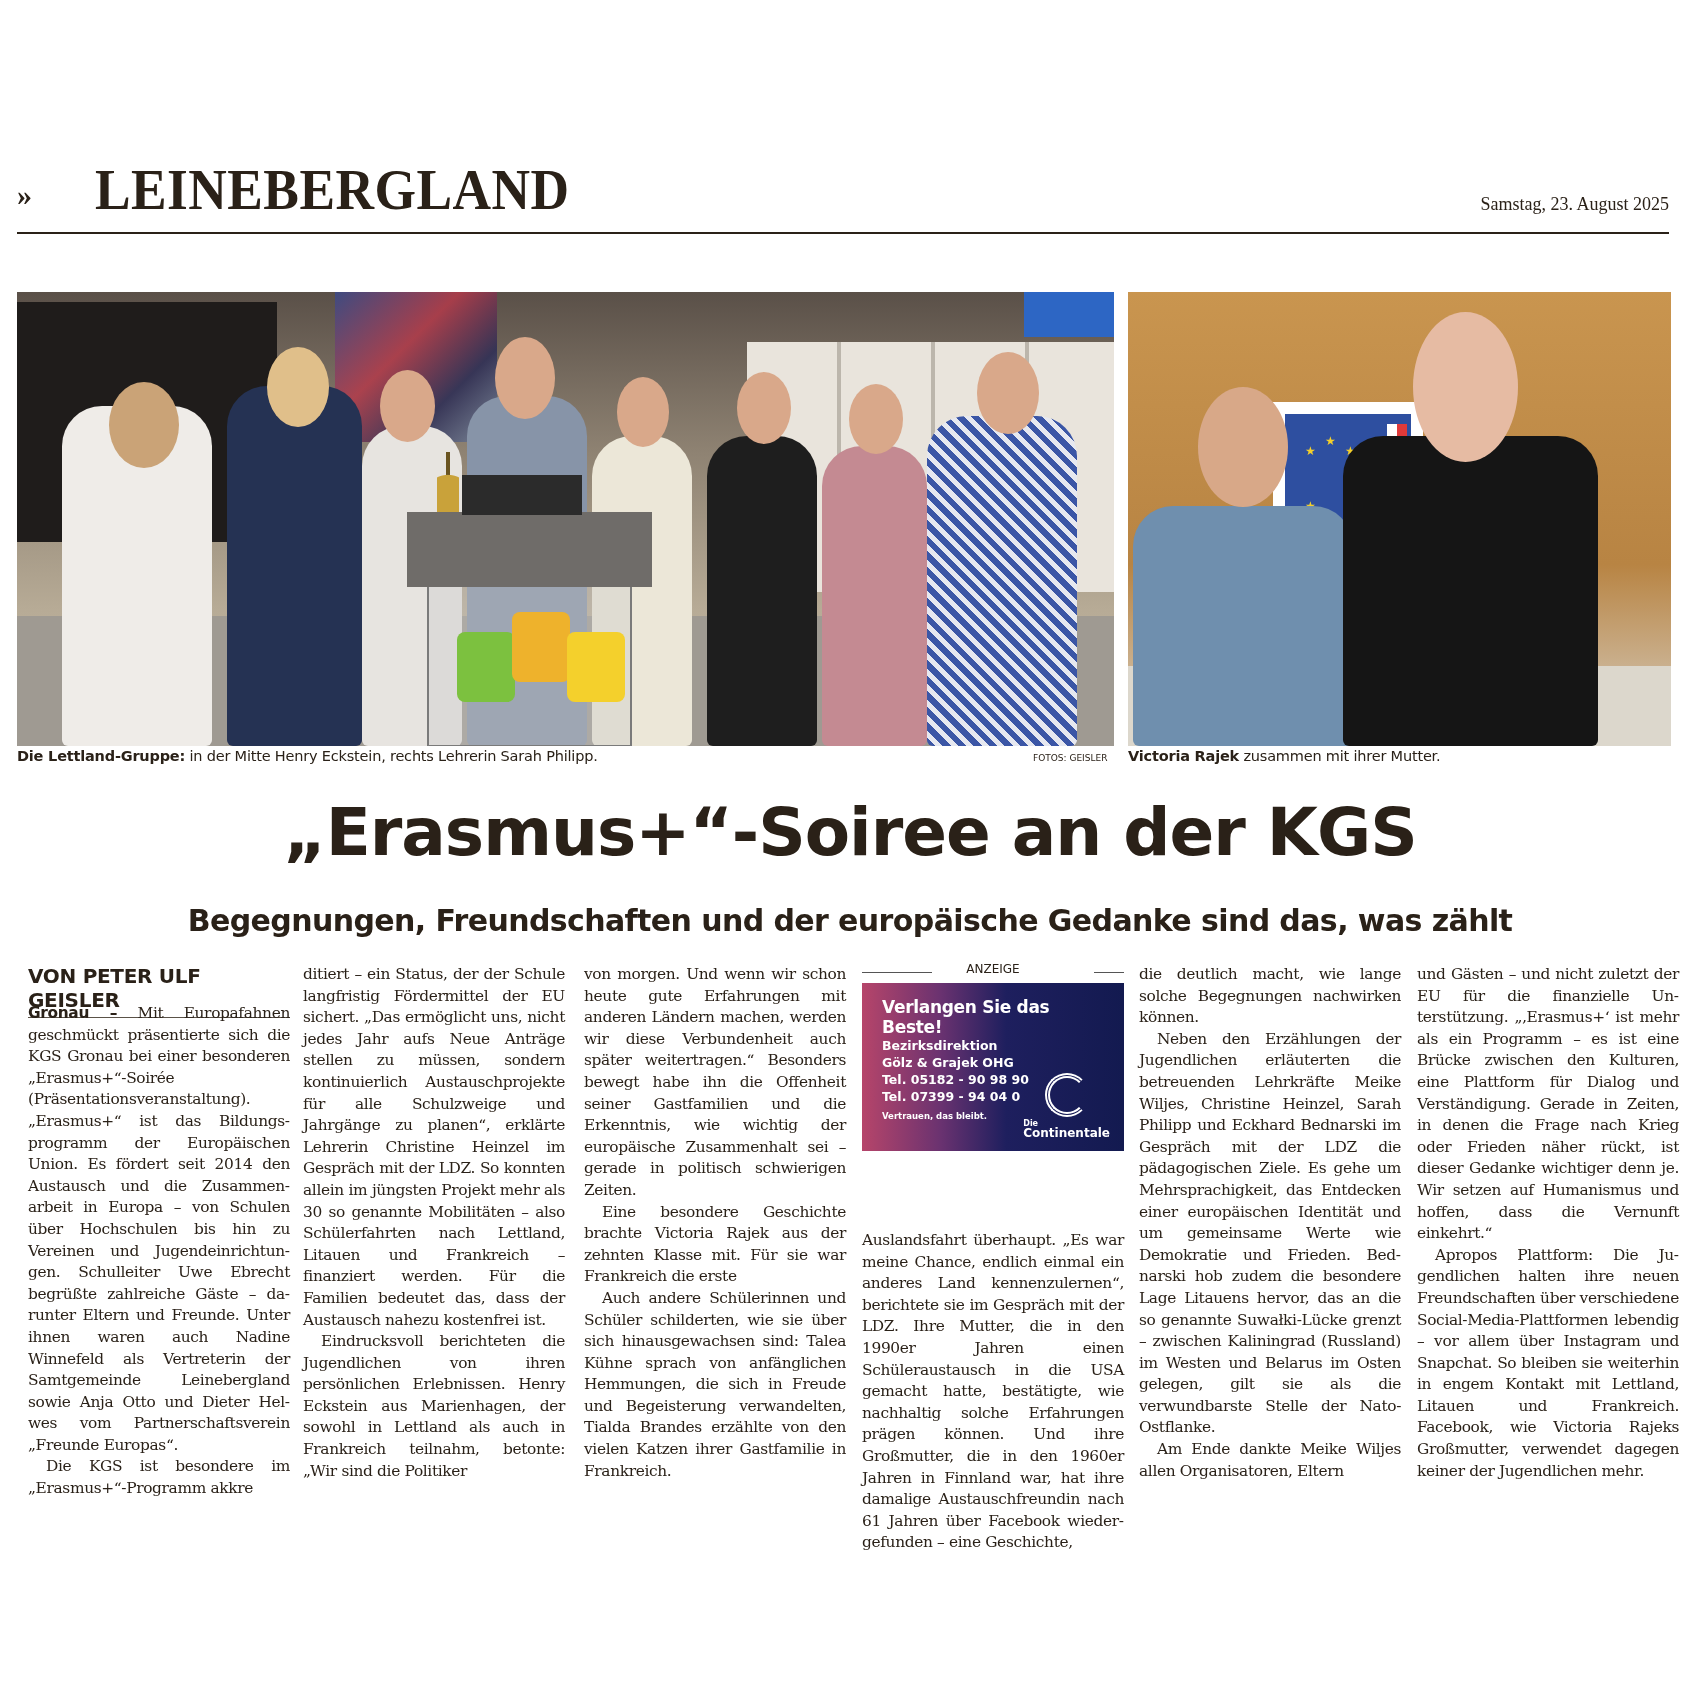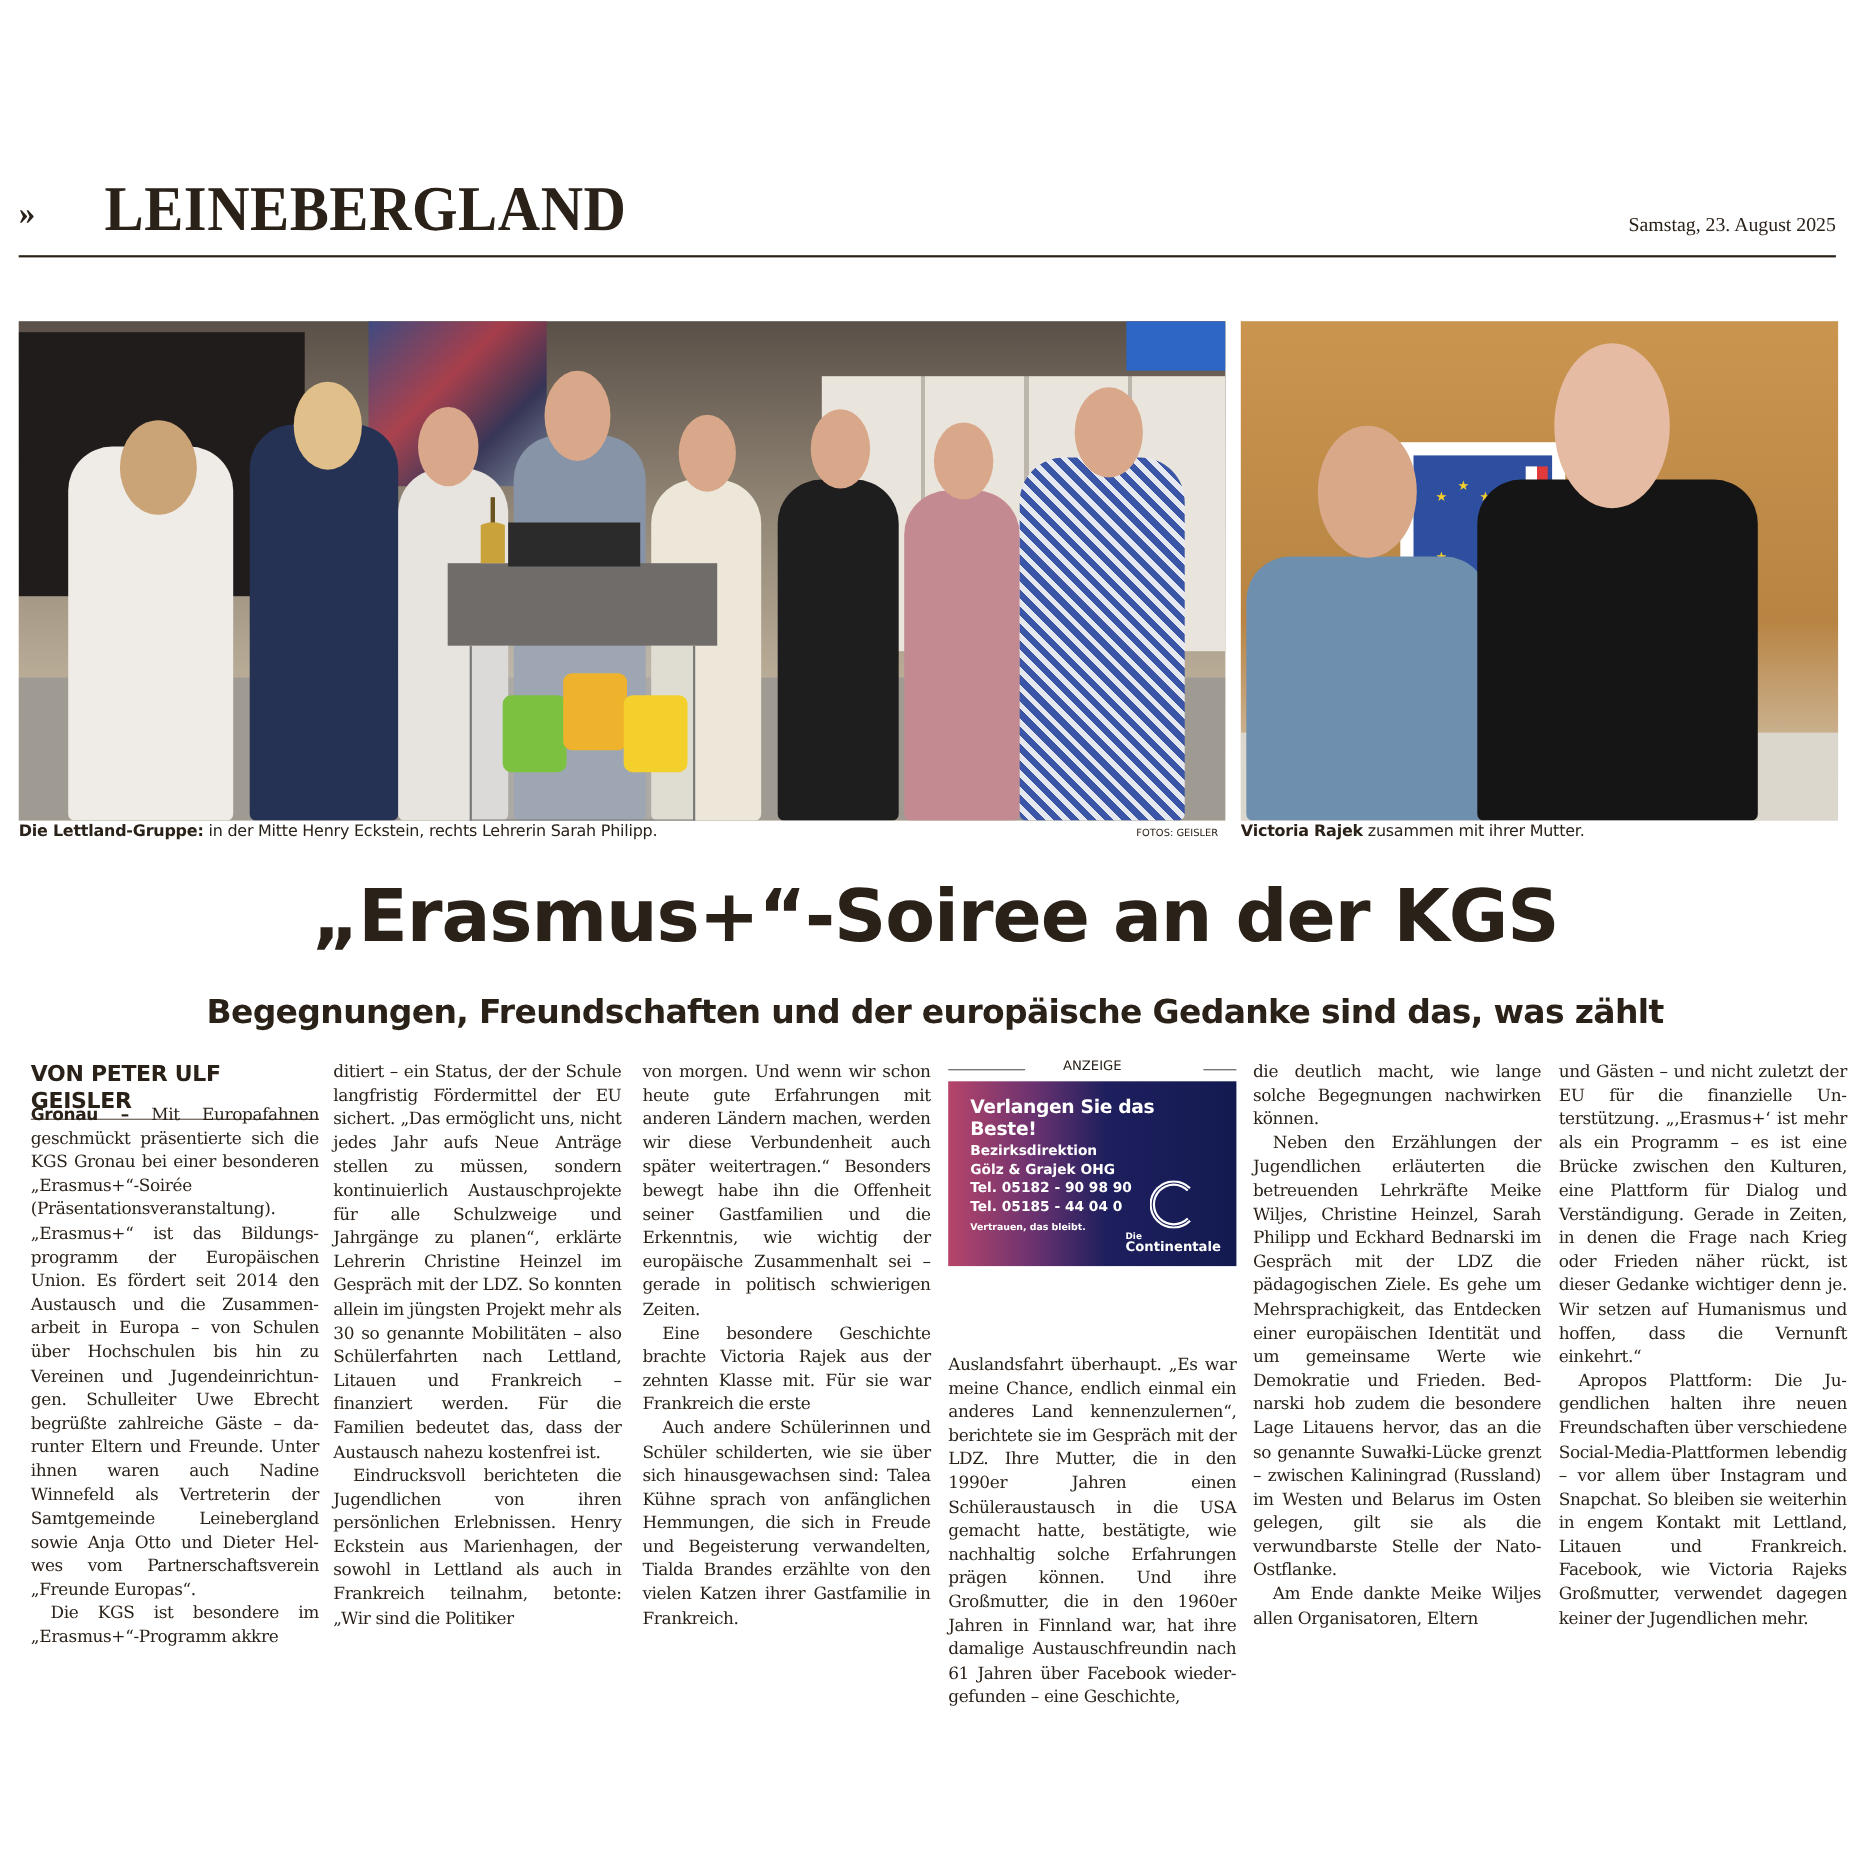--- a/index.html
+++ b/index.html
@@ -157,21 +157,21 @@
   <p class="ind">Eine besondere Geschich­te brachte Victoria Rajek aus der zehnten Klasse mit. Für sie war Frankreich die erste</p>
   <p class="ind">Auch andere Schülerinnen und Schüler schilderten, wie sie über sich hinausgewachsen sind: Talea Kühne sprach von anfänglichen Hemmungen, die sich in Freude und Begeis­terung verwandelten, Tialda Brandes erzählte von den vie­len Katzen ihrer Gastfamilie in Frankreich.</p>
 </div>
 
 <div class="ad-label">ANZEIGE</div>
 <div class="ad">
   <div class="t">Verlangen Sie das Beste!</div>
   <div class="l">Bezirksdirektion</div>
   <div class="l">Gölz &amp; Grajek OHG</div>
   <div class="l">Tel. 05182 - 90 98 90</div>
-  <div class="l">Tel. 05185 - 44 04 0</div>
+  <div class="l">Tel. 07399 - 94 04 0</div>
   <div class="slogan">Vertrauen, das bleibt.</div>
   <div class="logo">
     <div class="ring"></div>
     <div class="die">Die</div>
     <div class="name">Continentale</div>
   </div>
 </div>
 
 <div class="col c4">
   <p>Auslandsfahrt überhaupt. „Es war meine Chance, endlich einmal ein anderes Land ken­nenzulernen“, berichtete sie im Gespräch mit der LDZ. Ihre Mutter, die in den 1990er Jah­ren einen Schüleraustausch in die USA gemacht hatte, be­stätigte, wie nachhaltig solche Erfahrungen prägen können. Und ihre Großmutter, die in den 1960er Jahren in Finn­land war, hat ihre damalige Austauschfreundin nach 61 Jahren über Facebook wieder­gefunden – eine Geschichte,</p>

